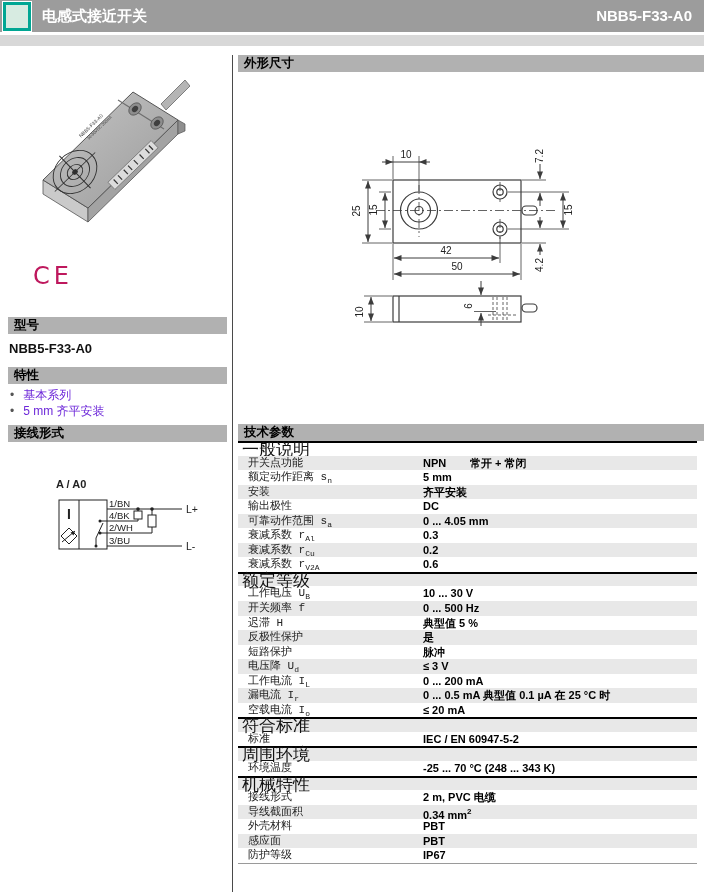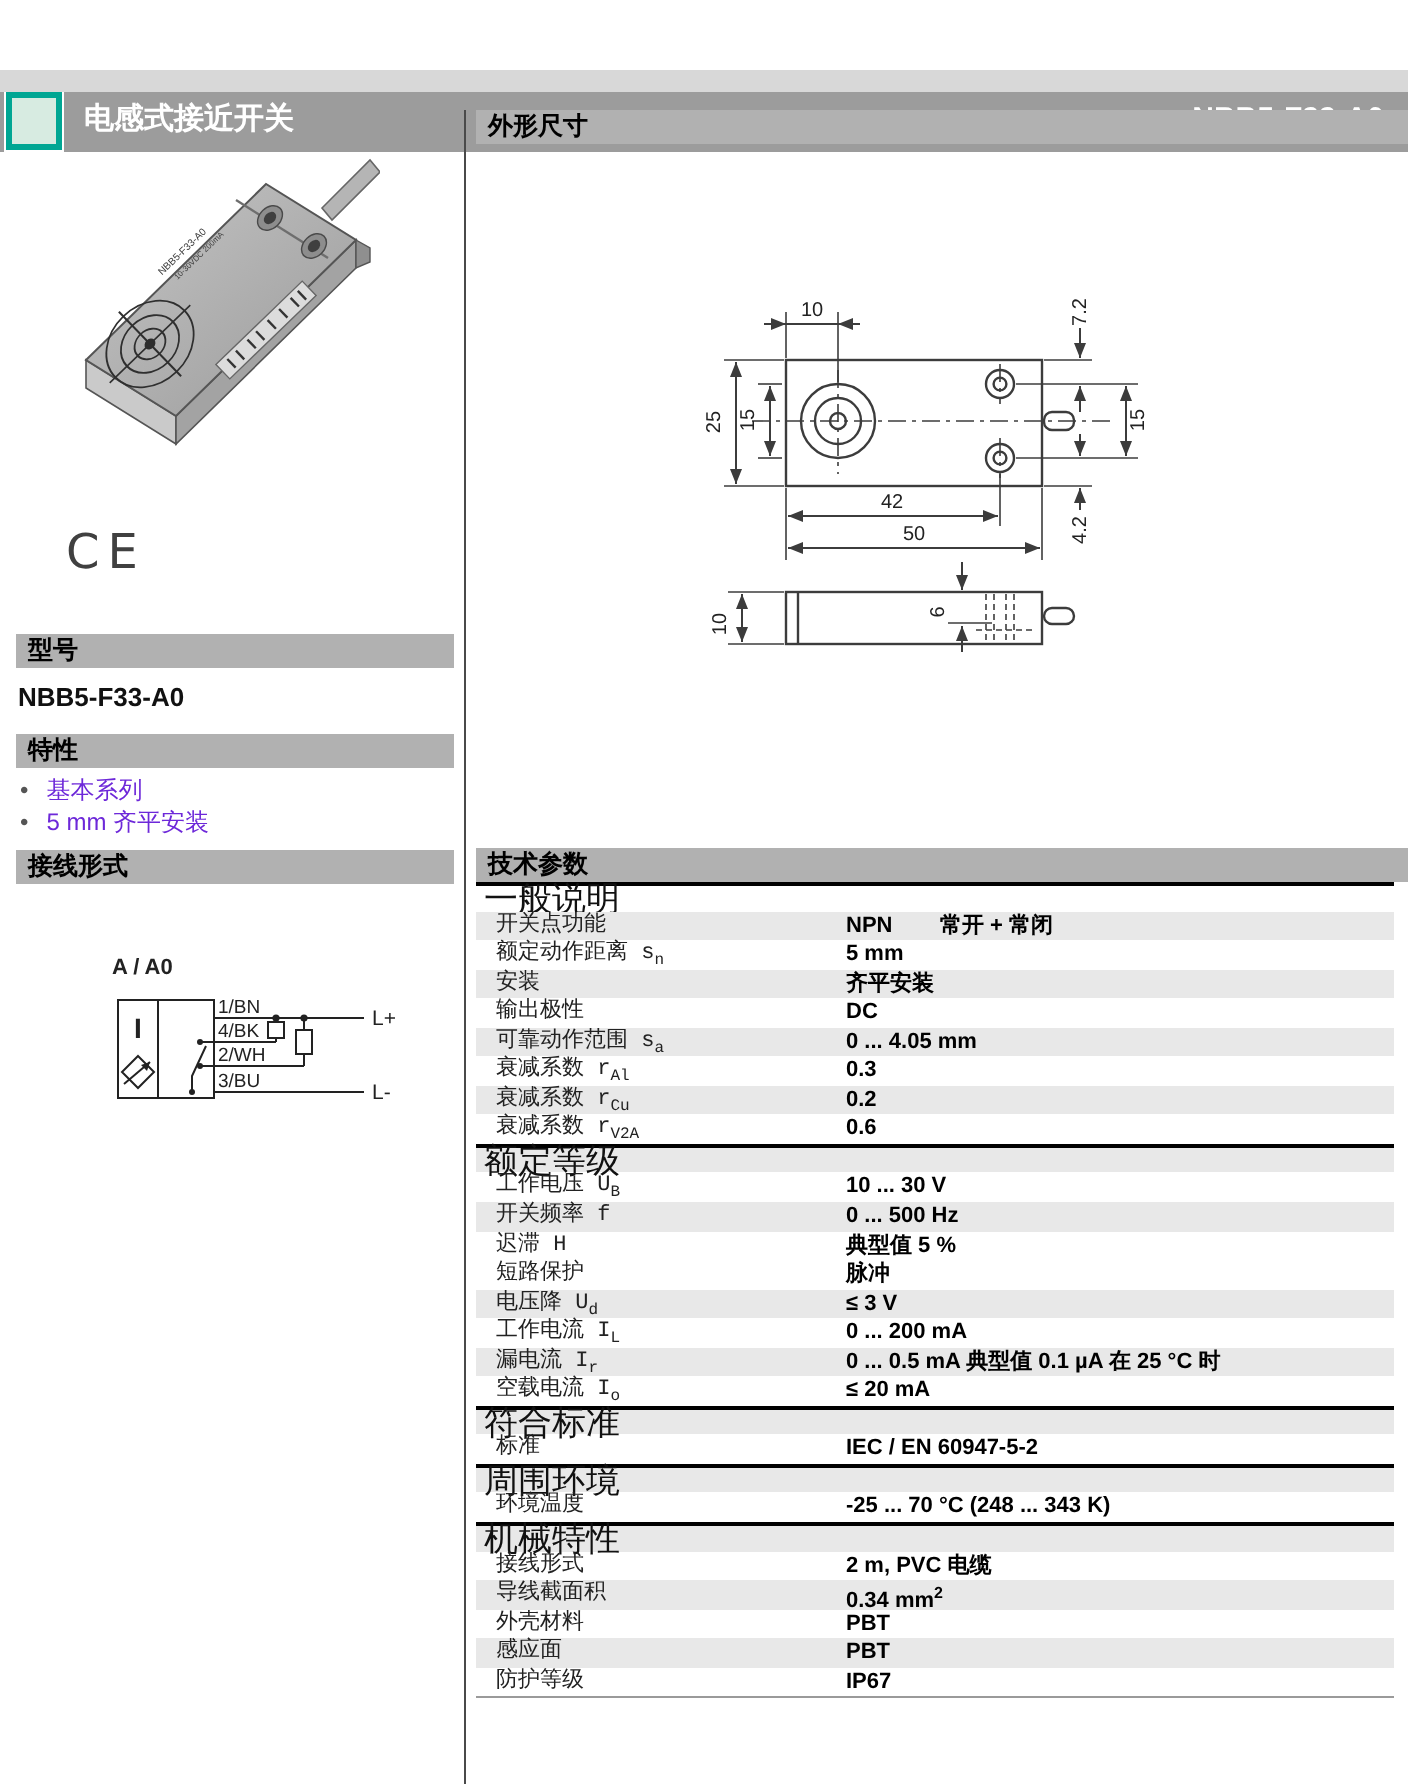--- a/index.html
+++ b/index.html
@@ -1,35 +1,35 @@
 <!DOCTYPE html>
 <html><head>
 <meta charset="utf-8">
 <style>
   html,body{margin:0;padding:0;background:#fff;}
   #page{position:relative;width:704px;height:892px;background:#fff;overflow:hidden;
         font-family:"Liberation Sans",sans-serif;color:#111;}
   
-  .topbar{position:absolute;left:0;top:0;width:704px;height:32px;background:#9c9c9c;margin-top:44px;}
+  .topbar{position:absolute;left:0;top:0;width:704px;height:32px;background:#9c9c9c;}
   .logo{position:absolute;left:3px;top:2px;width:22px;height:23px;background:#d7ebe1;
         border:3px solid #00a693;outline:1px solid #fff;}
   .topbar .title{position:absolute;left:42px;top:0;height:32px;line-height:32px;
         font-size:15px;font-weight:bold;color:#fff;}
   .topbar .model{position:absolute;right:12px;top:0;height:32px;line-height:32px;
         font-size:15px;font-weight:bold;color:#fff;}
   .substrip{position:absolute;left:0;top:35px;width:704px;height:11px;background:#d8d8d8;}
   
   .bar{position:absolute;height:17px;background:#b1b1b1;font-size:12.5px;font-weight:bold;
        line-height:17px;padding-left:6px;box-sizing:border-box;color:#000;}
   .bar-l{left:8px;width:219px;}
   .bar-r{left:238px;width:546px;}
   
   #photo{position:absolute;left:15px;top:62px;}
   .ce{position:absolute;left:33px;top:262px;font-size:24px;letter-spacing:4px;
-      font-family:"DejaVu Sans",sans-serif;color:#404040;}
+      font-family:"DejaVu Sans",sans-serif;color:#be185d;}
   .model-val{position:absolute;left:9px;top:341px;font-size:13px;font-weight:bold;}
   #features-list{position:absolute;left:10px;top:387px;margin:0;padding:0;list-style:none;}
   #features-list li{font-size:12px;line-height:16px;color:#6d28d9;}
   #features-list li:before{content:"\2022";color:#555;margin-right:9px;}
   .wiring-variant{position:absolute;left:56px;top:478px;font-size:11px;font-weight:bold;color:#222;}
   #wiring{position:absolute;left:28px;top:492px;}
   
   .vline{position:absolute;left:232px;top:55px;width:1px;height:837px;background:#4a4a4a;}
   #dims{position:absolute;left:238px;top:75px;}
   
@@ -311,20 +311,24 @@
         <span class="spec-value">10 ... 30 V</span>
       </div>
       <div class="spec-row stripe">
         <span class="spec-label">开关频率 f</span>
         <span class="spec-value">0 ... 500 Hz</span>
       </div>
       <div class="spec-row">
         <span class="spec-label">迟滞 H</span>
         <span class="spec-value">典型值 5 %</span>
       </div>
+      <div class="spec-row stripe">
+        <span class="spec-label">反极性保护</span>
+        <span class="spec-value">是</span>
+      </div>
       <div class="spec-row">
         <span class="spec-label">短路保护</span>
         <span class="spec-value">脉冲</span>
       </div>
       <div class="spec-row stripe">
         <span class="spec-label">电压降  U<sub>d</sub></span>
         <span class="spec-value">≤ 3 V</span>
       </div>
       <div class="spec-row">
         <span class="spec-label">工作电流  I<sub>L</sub></span>

